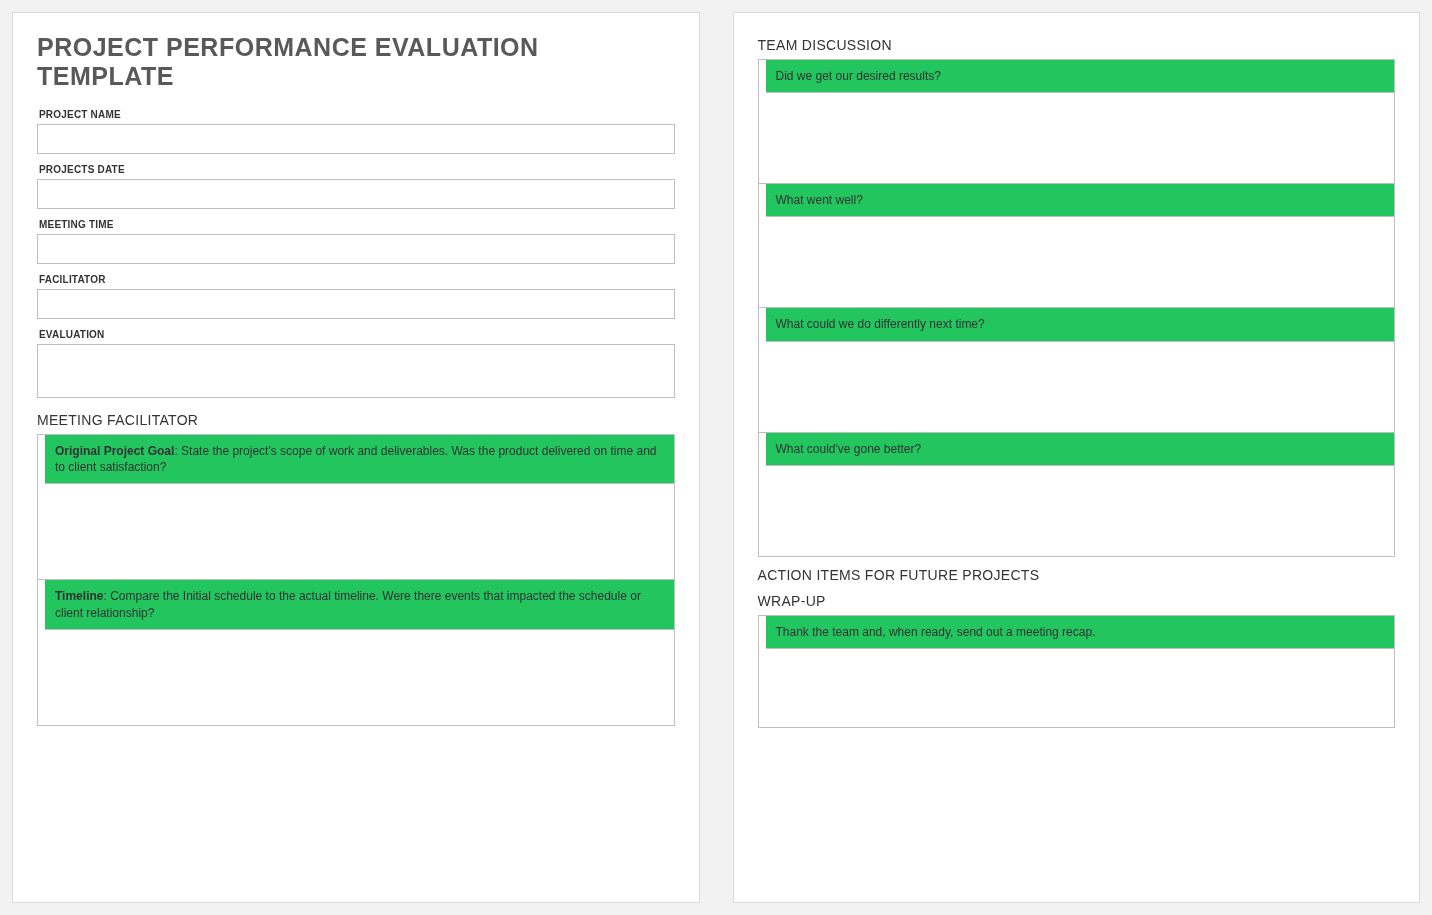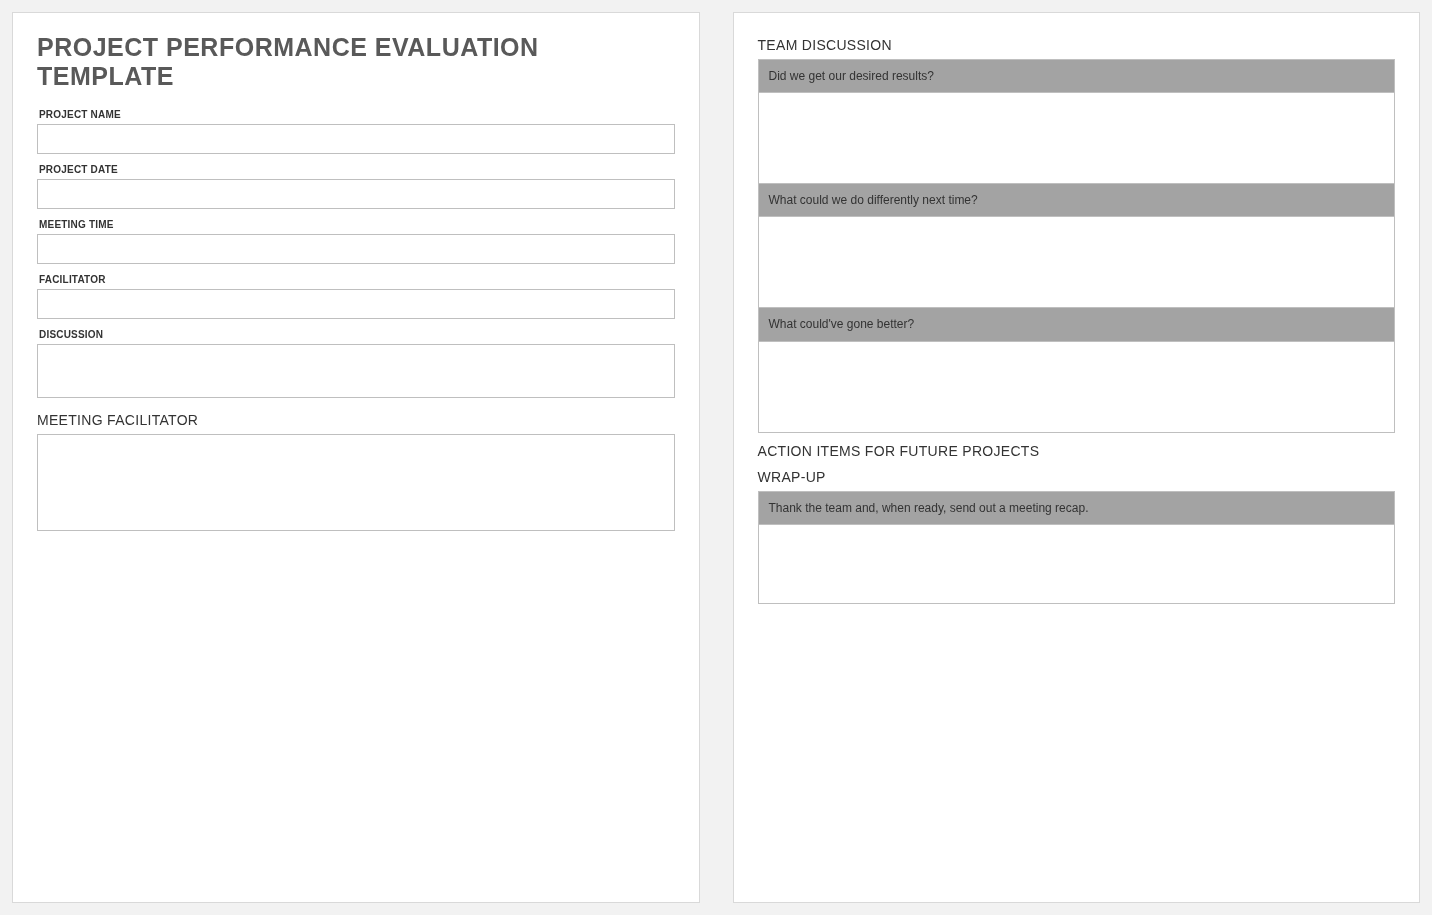--- a/index.html
+++ b/index.html
@@ -55,26 +55,27 @@
   }
   textarea.text-input {
     height: 54px;
     resize: none;
   }
   .prompt-block {
     border: 1px solid #bfbfbf;
     margin-bottom: 0;
   }
   .prompt-header {
-    background: #a3a3a3;
+    background: #22c55e;
     padding: 8px 10px;
     font-size: 12px;
     line-height: 1.35;
     border-bottom: 1px solid #bfbfbf;
     color: #333;
+    margin-left: 7px;
   }
   .prompt-header .lead { font-weight: bold; }
   .prompt-body {
     width: 100%;
     border: none;
     resize: none;
     font-family: inherit;
     font-size: 12px;
     padding: 6px 8px;
     display: block;
@@ -91,45 +92,58 @@
 <body>
 
 <div class="page-wrap">
 
   <div class="page">
     <h1>PROJECT PERFORMANCE EVALUATION TEMPLATE</h1>
 
     <div class="field-label">PROJECT NAME</div>
     <input class="text-input" type="text" value="" style="">
 
-    <div class="field-label">PROJECT DATE</div>
+    <div class="field-label">PROJECTS DATE</div>
     <input class="text-input" type="text" value="" style="">
 
     <div class="field-label">MEETING TIME</div>
     <input class="text-input" type="text" value="" style="">
 
     <div class="field-label">FACILITATOR</div>
     <input class="text-input" type="text" value="" style="">
 
-    <div class="field-label">DISCUSSION</div>
+    <div class="field-label">EVALUATION</div>
     <textarea class="text-input" style=""></textarea>
 
     <h2>MEETING FACILITATOR</h2>
     <div class="stack">
       <div class="prompt-block">
+        <div class="prompt-header">
+          <span class="lead">Original Project Goal</span><span>: State the project's scope of work and deliverables. Was the product delivered on time and to client satisfaction?</span>
+        </div>
+        <textarea class="prompt-body gap-lg" style=""></textarea>
+      </div>
+      <div class="prompt-block">
+        <div class="prompt-header">
+          <span class="lead">Timeline</span><span>: Compare the Initial schedule to the actual timeline. Were there events that impacted the schedule or client relationship?</span>
+        </div>
         <textarea class="prompt-body gap-lg" style=""></textarea>
       </div>
     </div>
   </div>
 
   <div class="page page-right">
     <h2 style="margin-top:0;">TEAM DISCUSSION</h2>
     <div class="stack">
       <div class="prompt-block">
         <div class="prompt-header">Did we get our desired results?</div>
+        <textarea class="prompt-body gap-md" style=""></textarea>
+      </div>
+      <div class="prompt-block">
+        <div class="prompt-header">What went well?</div>
         <textarea class="prompt-body gap-md" style=""></textarea>
       </div>
       <div class="prompt-block">
         <div class="prompt-header">What could we do differently next time?</div>
         <textarea class="prompt-body gap-md" style=""></textarea>
       </div>
       <div class="prompt-block">
         <div class="prompt-header">What could've gone better?</div>
         <textarea class="prompt-body gap-md" style=""></textarea>
       </div>

